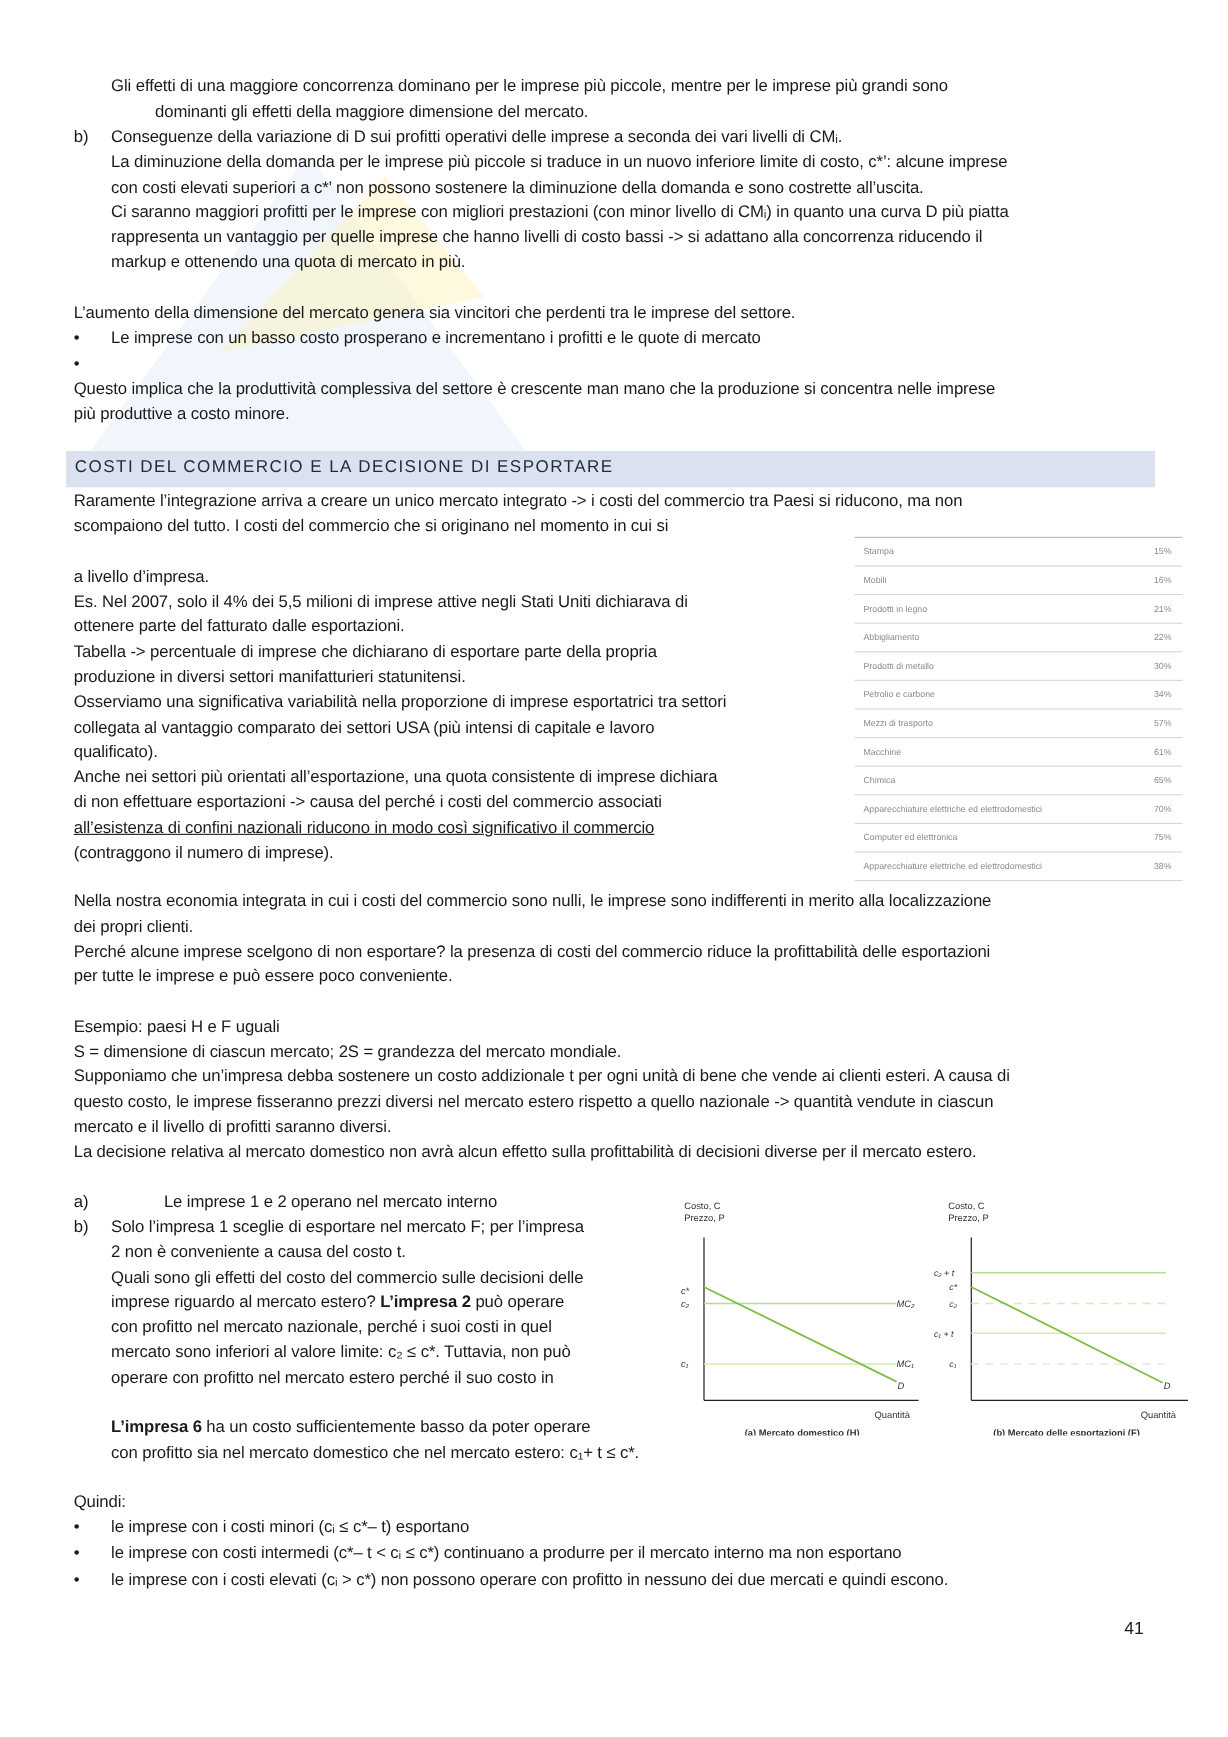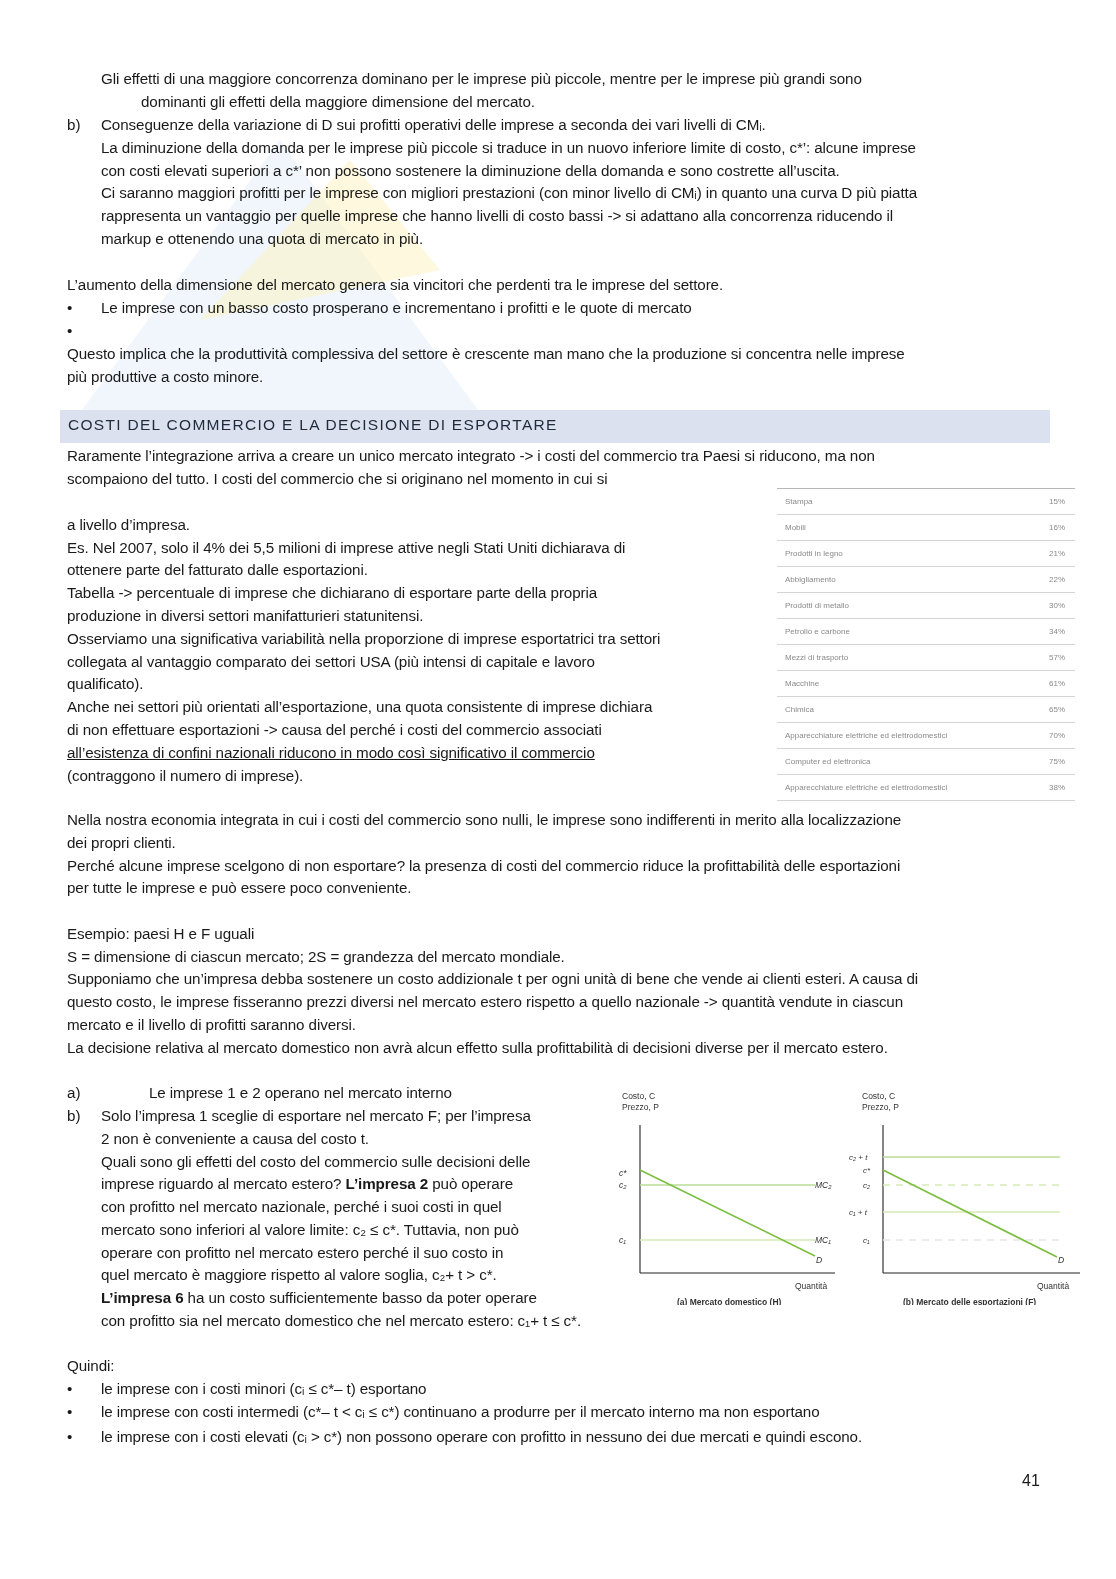--- a/index.html
+++ b/index.html
@@ -128,21 +128,20 @@
   <div class="lbl" style="left:67px;top:1082px;">a)</div>
   <div class="txt" style="left:104px;top:1082px;margin-left:45px;">Le imprese 1 e 2 operano nel mercato interno</div>
   <div class="lbl" style="left:67px;top:1105px;">b)</div>
   <div class="txt" style="left:101px;top:1105px;">Solo l’impresa 1 sceglie di esportare nel mercato F; per l’impresa</div>
   <div class="txt" style="left:101px;top:1128px;">2 non è conveniente a causa del costo t.</div>
   <div class="txt" style="left:101px;top:1151px;">Quali sono gli effetti del costo del commercio sulle decisioni delle</div>
   <div class="txt" style="left:101px;top:1173px;"><span>imprese riguardo al mercato estero? </span><b>L’impresa 2</b><span> può operare</span></div>
   <div class="txt" style="left:101px;top:1196px;">con profitto nel mercato nazionale, perché i suoi costi in quel</div>
   <div class="txt" style="left:101px;top:1219px;">mercato sono inferiori al valore limite: c₂ ≤ c*. Tuttavia, non può</div>
   <div class="txt" style="left:101px;top:1242px;">operare con profitto nel mercato estero perché il suo costo in</div>
-  <div class="txt" style="left:101px;top:1264px;">quel mercato è maggiore rispetto al valore soglia, c₂+ t &gt; c*.</div>
   <div class="txt" style="left:101px;top:1287px;"><b>L’impresa 6</b><span> ha un costo sufficientemente basso da poter operare</span></div>
   <div class="txt" style="left:101px;top:1310px;">con profitto sia nel mercato domestico che nel mercato estero: c₁+ t ≤ c*.</div>
 
   <svg class="chart" style="left:605px;top:1085px;" width="240" height="220" viewBox="0 0 240 220">
     <text x="17" y="14" font-size="8.5" fill="#333" font-family="Liberation Sans, sans-serif">Costo, C</text>
     <text x="17" y="25" font-size="8.5" fill="#333" font-family="Liberation Sans, sans-serif">Prezzo, P</text>
     <line x1="35" y1="40" x2="35" y2="188" stroke="#222" stroke-width="1.1"></line>
     <line x1="35" y1="188" x2="230" y2="188" stroke="#222" stroke-width="1.1"></line>
     <line x1="35" y1="100" x2="210" y2="100" stroke="#b9dc95" stroke-width="1.3"></line>
     <line x1="35" y1="155" x2="210" y2="155" stroke="#d7eab7" stroke-width="1.3"></line>

